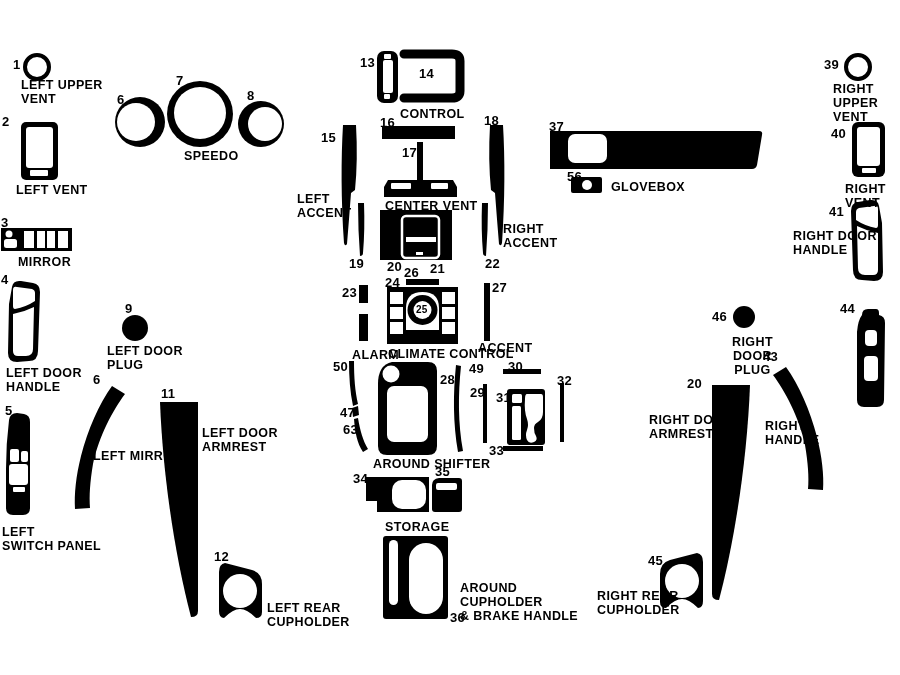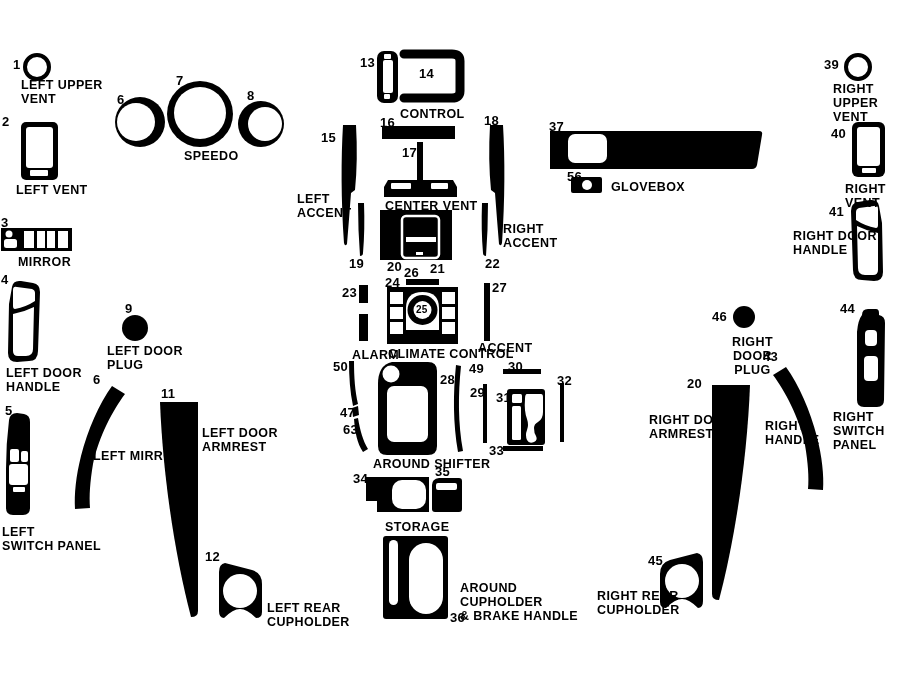--- a/index.html
+++ b/index.html
@@ -227,21 +227,21 @@
 <div class="num" style="left:2px;top:115px">2</div>
 <div class="num" style="left:1px;top:216px">3</div>
 <div class="num" style="left:1px;top:273px">4</div>
 <div class="num" style="left:5px;top:404px">5</div>
 <div class="num" style="left:117px;top:93px">6</div>
 <div class="num" style="left:176px;top:74px">7</div>
 <div class="num" style="left:247px;top:89px">8</div>
 <div class="num" style="left:125px;top:302px">9</div>
 <div class="num" style="left:93px;top:373px">6</div>
 <div class="num" style="left:161px;top:387px">11</div>
-<div class="num" style="left:205px;top:550px">12</div>
+<div class="num" style="left:214px;top:550px">12</div>
 <div class="num" style="left:360px;top:56px">13</div>
 <div class="num" style="left:419px;top:67px">14</div>
 <div class="num" style="left:321px;top:131px">15</div>
 <div class="num" style="left:380px;top:116px">16</div>
 <div class="num" style="left:402px;top:146px">17</div>
 <div class="num" style="left:484px;top:114px">18</div>
 <div class="num" style="left:349px;top:257px">19</div>
 <div class="num" style="left:387px;top:260px">20</div>
 <div class="num" style="left:430px;top:262px">21</div>
 <div class="num" style="left:485px;top:257px">22</div>
@@ -309,18 +309,16 @@
 VENT</div>
 <div class="lbl" style="left:845px;top:182px">RIGHT VENT</div>
 <div class="lbl" style="left:793px;top:229px">RIGHT DOOR
 HANDLE</div>
 <div class="lbl c" style="left:715px;top:335px;width:75px">RIGHT DOOR
 PLUG</div>
 <div class="lbl" style="left:649px;top:413px">RIGHT DOOR
 ARMREST</div>
 <div class="lbl" style="left:765px;top:419px">RIGHT
 HANDLE</div>
-<div class="lbl" style="left:833px;top:410px">RIGHT SWITCH
-PANEL</div>
 <div class="lbl" style="left:597px;top:589px">RIGHT REAR
 CUPHOLDER</div>
 
 </div>
 
 </body></html>

